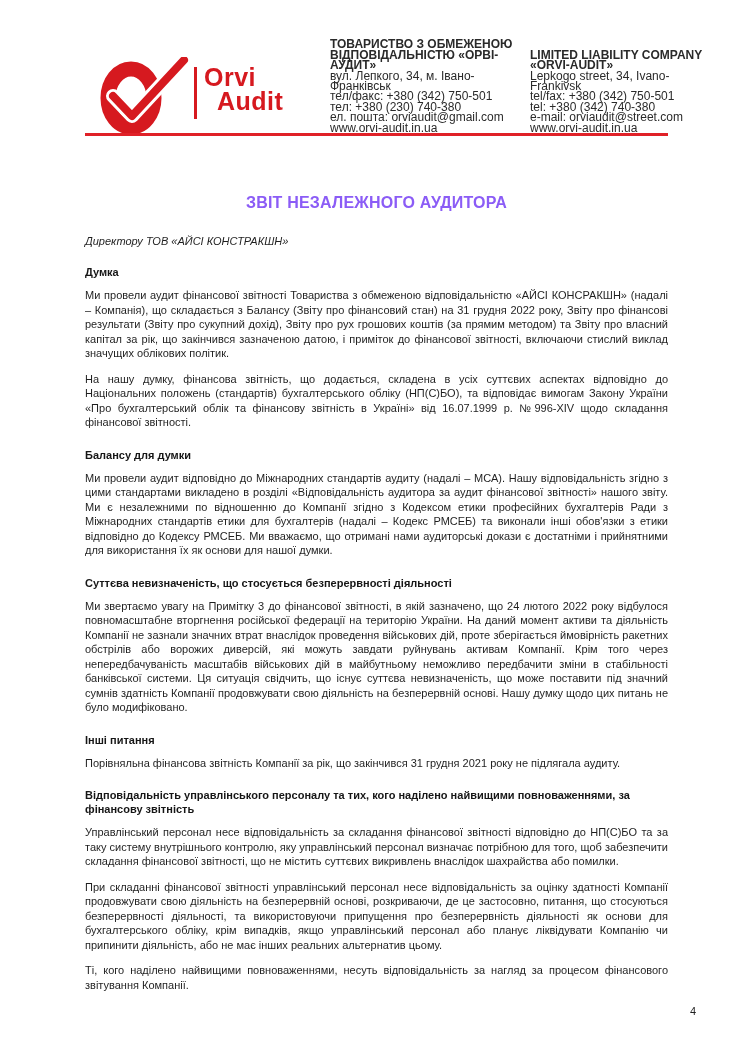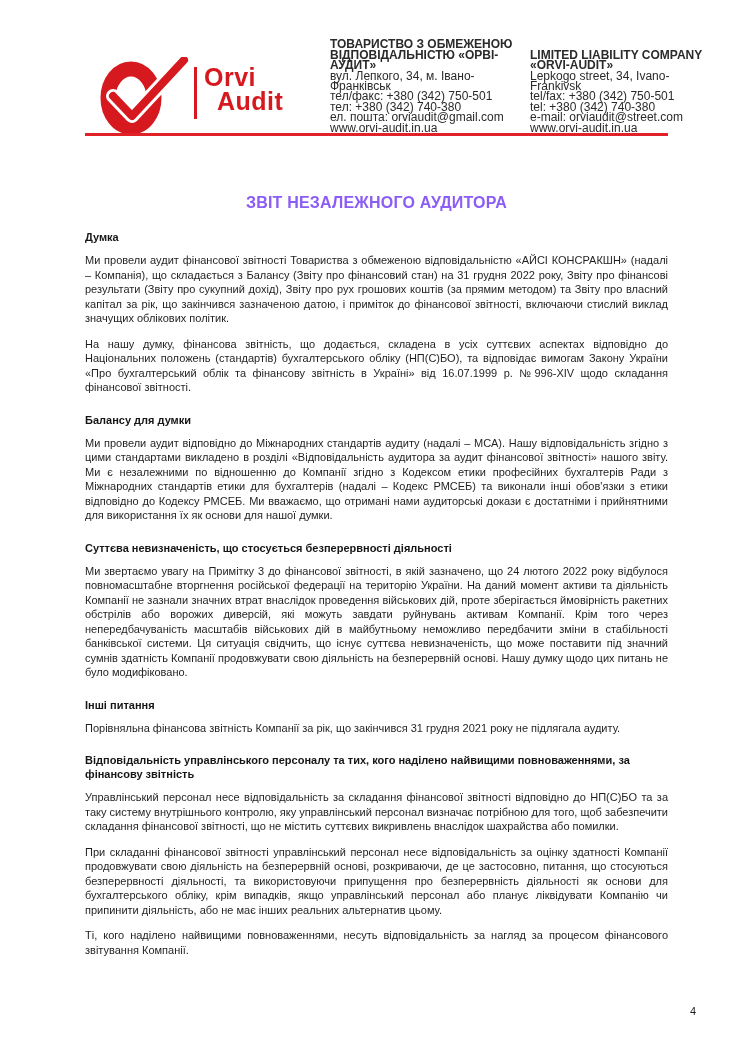--- a/index.html
+++ b/index.html
@@ -93,40 +93,41 @@
         <div class="l1">Orvi</div>
         <div class="l2">Audit</div>
       </div>
     </div>
 
     <div class="hcol hcol-uk">
       <div class="b">ТОВАРИСТВО З ОБМЕЖЕНОЮ</div>
       <div class="b">ВІДПОВІДАЛЬНІСТЮ «ОРВІ-АУДИТ»</div>
       <div>вул. Лепкого, 34, м. Івано-Франківськ</div>
       <div>тел/факс: +380 (342) 750-501</div>
-      <div>тел: +380 (342) 740-380</div>
+      <div>тел: +380 (230) 740-380</div>
       <div>ел. пошта: orviaudit@gmail.com</div>
       <div>www.orvi-audit.in.ua</div>
     </div>
 
     <div class="hcol hcol-en">
       <div class="b">LIMITED LIABILITY COMPANY</div>
       <div class="b">«ORVI-AUDIT»</div>
       <div>Lepkogo street, 34, Ivano-Frankivsk</div>
       <div>tel/fax: +380 (342) 750-501</div>
       <div>tel: +380 (342) 740-380</div>
       <div>e-mail: orviaudit@street.com</div>
       <div>www.orvi-audit.in.ua</div>
     </div>
   </div>
 
   <div class="red-rule"></div>
 
   <div class="content">
     <h1 class="doc-title">ЗВІТ НЕЗАЛЕЖНОГО АУДИТОРА</h1>
+    <div class="addressee">Директору ТОВ «АЙСІ КОНСТРАКШН»</div>
 
     <div class="section">
       <h3>Думка</h3>
       <p>Ми провели аудит фінансової звітності Товариства з обмеженою відповідальністю «АЙСІ КОНСРАКШН» (надалі – Компанія), що складається з Балансу (Звіту про фінансовий стан) на 31 грудня 2022 року, Звіту про фінансові результати (Звіту про сукупний дохід), Звіту про рух грошових коштів (за прямим методом) та Звіту про власний капітал за рік, що закінчився зазначеною датою, і приміток до фінансової звітності, включаючи стислий виклад значущих облікових політик.</p>
       <p>На нашу думку, фінансова звітність, що додається, складена в усіх суттєвих аспектах відповідно до Національних положень (стандартів) бухгалтерського обліку (НП(С)БО), та відповідає вимогам Закону України «Про бухгалтерський облік та фінансову звітність в Україні» від 16.07.1999 р. №996-XIV щодо складання фінансової звітності.</p>
     </div>
 
     <div class="section">
       <h3>Балансу для думки</h3>
       <p>Ми провели аудит відповідно до Міжнародних стандартів аудиту (надалі – МСА). Нашу відповідальність згідно з цими стандартами викладено в розділі «Відповідальність аудитора за аудит фінансової звітності» нашого звіту. Ми є незалежними по відношенню до Компанії згідно з Кодексом етики професійних бухгалтерів Ради з Міжнародних стандартів етики для бухгалтерів (надалі – Кодекс РМСЕБ) та виконали інші обов'язки з етики відповідно до Кодексу РМСЕБ. Ми вважаємо, що отримані нами аудиторські докази є достатніми і прийнятними для використання їх як основи для нашої думки.</p>

